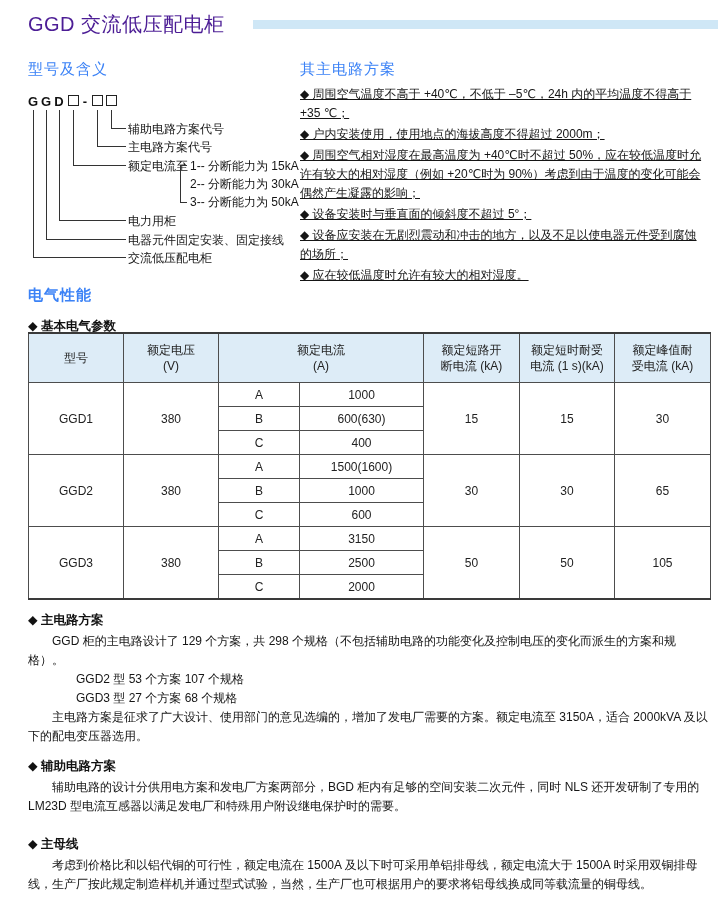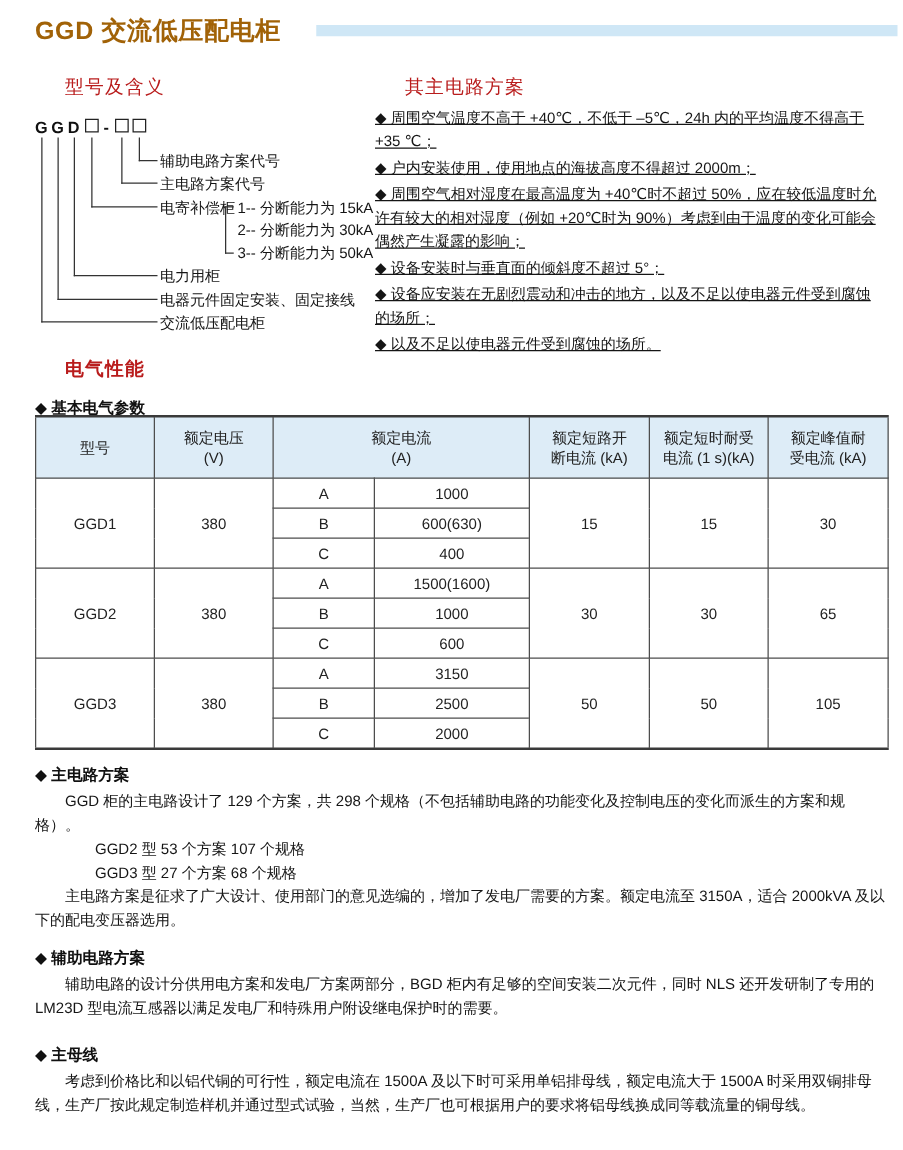--- a/index.html
+++ b/index.html
@@ -1,24 +1,24 @@
 <!DOCTYPE html>
 <html><head>
 <meta charset="utf-8">
 <style>
   html,body{margin:0;padding:0;background:#ffffff;}
   .page{
     position:relative;width:722px;height:920px;background:#ffffff;overflow:hidden;
     font-family:"Liberation Sans","DejaVu Sans",sans-serif;color:#1c1c1c;
   }
   
-  .doc-title{position:absolute;left:28px;top:11px;font-size:20px;font-weight:bold;color:#a16207;letter-spacing:0.5px;}
+  .doc-title{position:absolute;left:28px;top:11px;font-size:20px;font-weight:normal;color:#4c1d95;letter-spacing:0.5px;}
   .title-bar{position:absolute;left:253px;top:20px;width:465px;height:9px;background:#cfe7f6;}
   
-  .sec-heading{position:absolute;font-size:15px;color:#b91c1c;letter-spacing:1px;margin-left:24px;}
+  .sec-heading{position:absolute;font-size:15px;color:#3b82f6;letter-spacing:1px;}
   .sec-heading.model{left:28px;top:60px;}
   .sec-heading.env{left:300px;top:60px;}
   .sec-heading.elec{left:28px;top:286px;font-weight:bold;}
   
   .diagram{position:absolute;left:28px;top:94px;width:280px;height:172px;font-size:12px;}
   .code-ch{position:absolute;top:0;width:10px;text-align:center;font-weight:bold;font-size:13px;color:#111;}
   .code-bx{position:absolute;top:1px;width:9px;height:9px;border:1px solid #222;}
   .conn{position:absolute;border-left:1px solid #333;border-bottom:1px solid #333;}
   .dlabel{position:absolute;left:100px;white-space:nowrap;color:#151515;}
   .dopt{position:absolute;left:162px;white-space:nowrap;color:#151515;}
@@ -67,37 +67,37 @@
 
     <div class="conn" style="left:83px;top:16px;width:14px;height:18px"></div>
     <div class="conn" style="left:69px;top:16px;width:28px;height:36px"></div>
     <div class="conn" style="left:45px;top:16px;width:52px;height:55px"></div>
     <div class="conn" style="left:31px;top:16px;width:66px;height:110px"></div>
     <div class="conn" style="left:18px;top:16px;width:79px;height:129px"></div>
     <div class="conn" style="left:5px;top:16px;width:92px;height:147px"></div>
 
     <div class="dlabel" style="top:27px">辅助电路方案代号</div>
     <div class="dlabel" style="top:45px">主电路方案代号</div>
-    <div class="dlabel" style="top:64px">电寄补偿柜</div>
+    <div class="dlabel" style="top:64px">额定电流至</div>
     <div class="dbracket"></div>
     <div class="dopt" style="top:64px">1-- 分断能力为 15kA</div>
     <div class="dopt" style="top:82px">2-- 分断能力为 30kA</div>
     <div class="dopt" style="top:100px">3-- 分断能力为 50kA</div>
     <div class="dlabel" style="top:119px">电力用柜</div>
     <div class="dlabel" style="top:138px">电器元件固定安装、固定接线</div>
     <div class="dlabel" style="top:156px">交流低压配电柜</div>
   </div>
 
   <div class="env-list">
     <div class="bullet">◆ 周围空气温度不高于 +40℃，不低于 –5℃，24h 内的平均温度不得高于 +35 ℃；</div>
     <div class="bullet">◆ 户内安装使用，使用地点的海拔高度不得超过 2000m；</div>
     <div class="bullet">◆ 周围空气相对湿度在最高温度为 +40℃时不超过 50%，应在较低温度时允许有较大的相对湿度（例如 +20℃时为 90%）考虑到由于温度的变化可能会偶然产生凝露的影响；</div>
     <div class="bullet">◆ 设备安装时与垂直面的倾斜度不超过 5°；</div>
     <div class="bullet">◆ 设备应安装在无剧烈震动和冲击的地方，以及不足以使电器元件受到腐蚀的场所；</div>
-    <div class="bullet">◆ 以及不足以使电器元件受到腐蚀的场所。</div>
+    <div class="bullet">◆ 应在较低温度时允许有较大的相对湿度。</div>
   </div>
 
   <div class="sec-heading elec">电气性能</div>
   <div class="param-label">◆ 基本电气参数</div>
 
   <table class="spec">
     <colgroup>
       <col style="width:95px">
         <col style="width:95px">
         <col style="width:81px">

